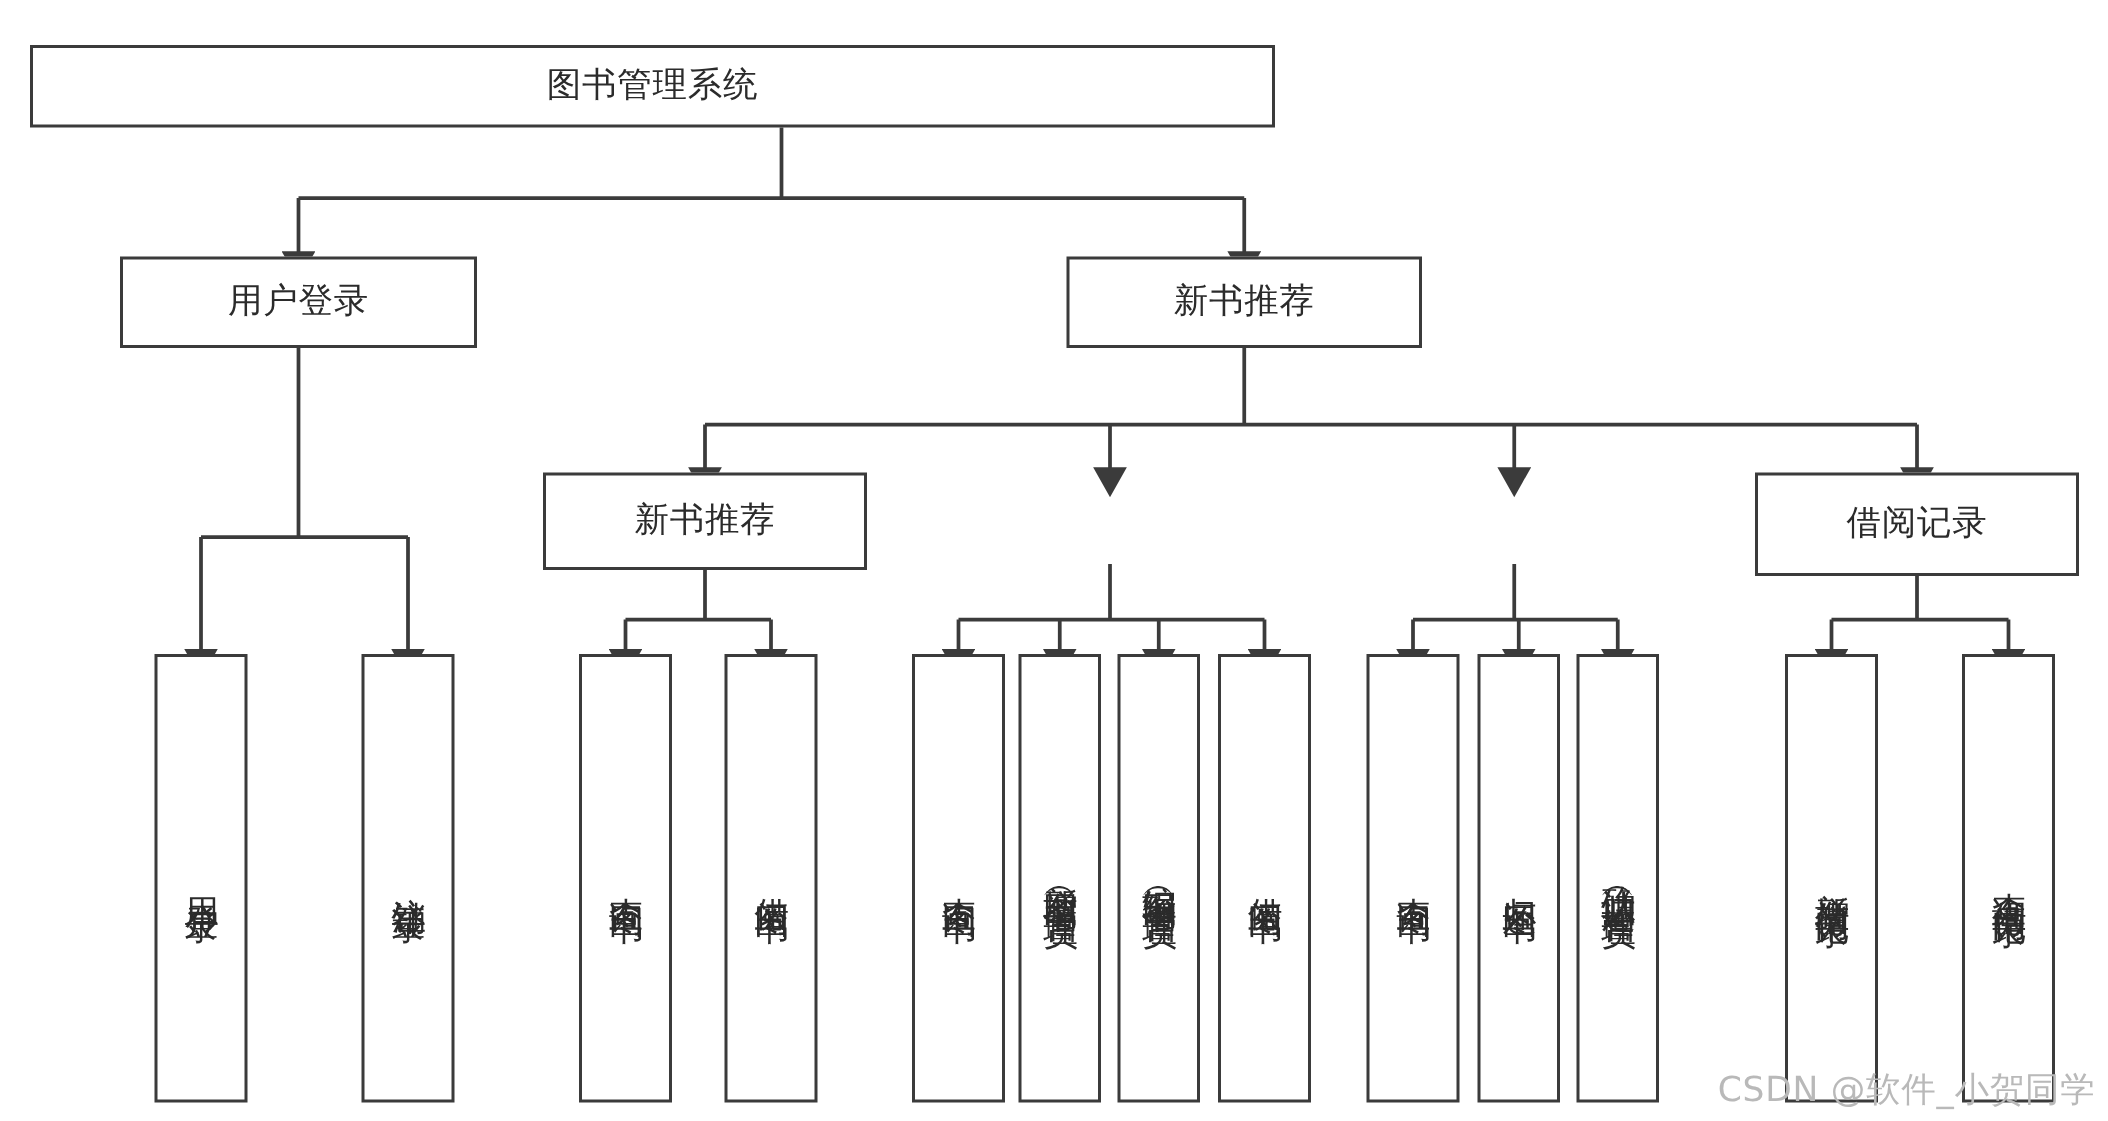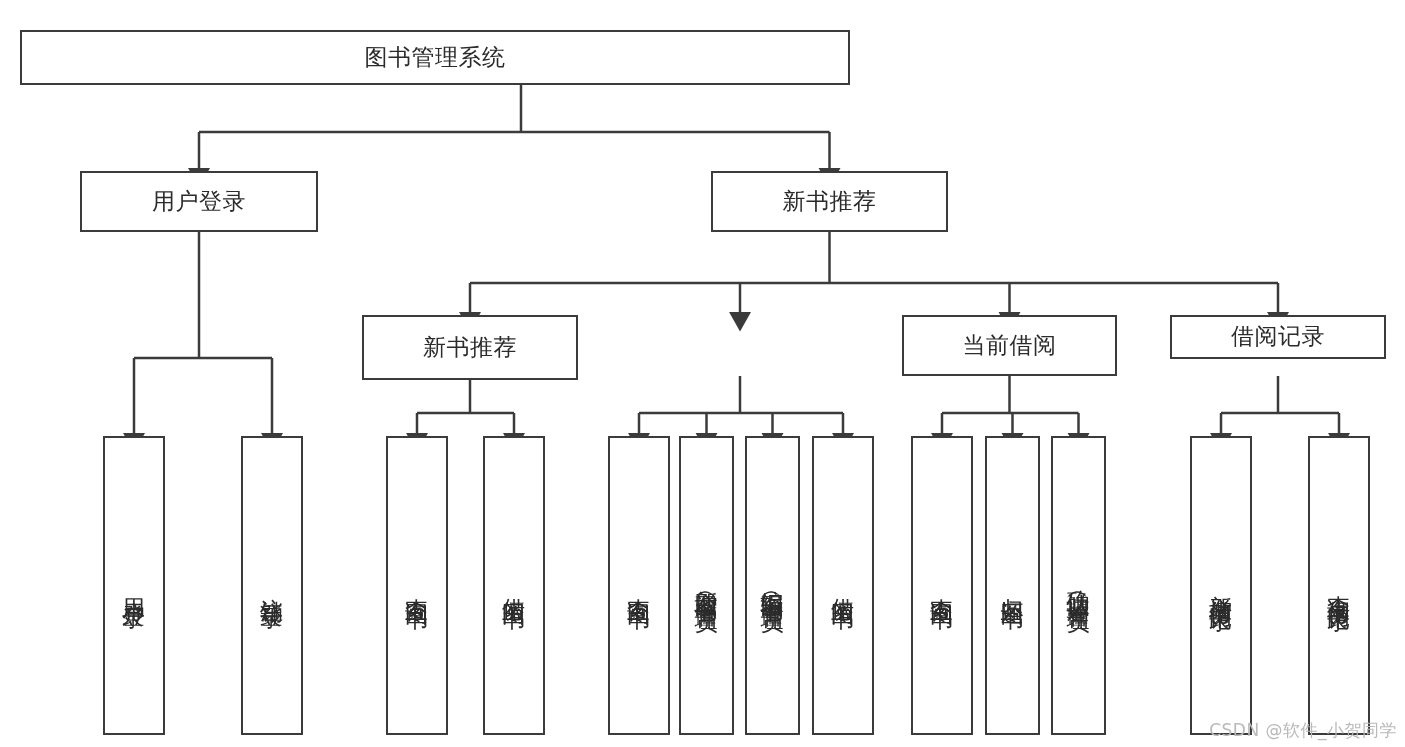--- a/index.html
+++ b/index.html
@@ -55,21 +55,21 @@
     text-orientation: upright;
     font-size: 23px;
     letter-spacing: 3px;
     line-height: 1.05;
     max-height: 272px;
   }
   #watermark {
     position: absolute;
     right: 8px;
     bottom: 5px;
-    font-size: 17px;
+    font-size: 23px;
     color: #b9b9b9;
     letter-spacing: 0.5px;
     white-space: nowrap;
     user-select: none;
   }
 </style>
 </head>
 <body>
 
 <div id="canvas">
@@ -124,24 +124,21 @@
   <div class="node horiz" style="left: 80px; top: 171px; width: 238px; height: 61px;">
     <span class="label">用户登录</span>
   </div>
   <div class="node horiz" style="left: 711px; top: 171px; width: 237px; height: 61px;">
     <span class="label">新书推荐</span>
   </div>
 
   <div class="node horiz" style="left: 362px; top: 315px; width: 216px; height: 65px;">
     <span class="label">新书推荐</span>
   </div>
-  <div class="node horiz" style="left: 902px; top: 315px; width: 215px; height: 61px;">
-    <span class="label">当前借阅</span>
-  </div>
-  <div class="node horiz" style="left: 1170px; top: 315px; width: 216px; height: 44px;">
+  <div class="node horiz" style="left: 1170px; top: 315px; width: 216px; height: 69px;">
     <span class="label">借阅记录</span>
   </div>
 
   <div class="node vert" style="left: 103px; top: 436px; width: 62px; height: 299px;">
     <span class="label">用户登录</span>
   </div>
   <div class="node vert" style="left: 241px; top: 436px; width: 62px; height: 299px;">
     <span class="label">注销登录</span>
   </div>
 

